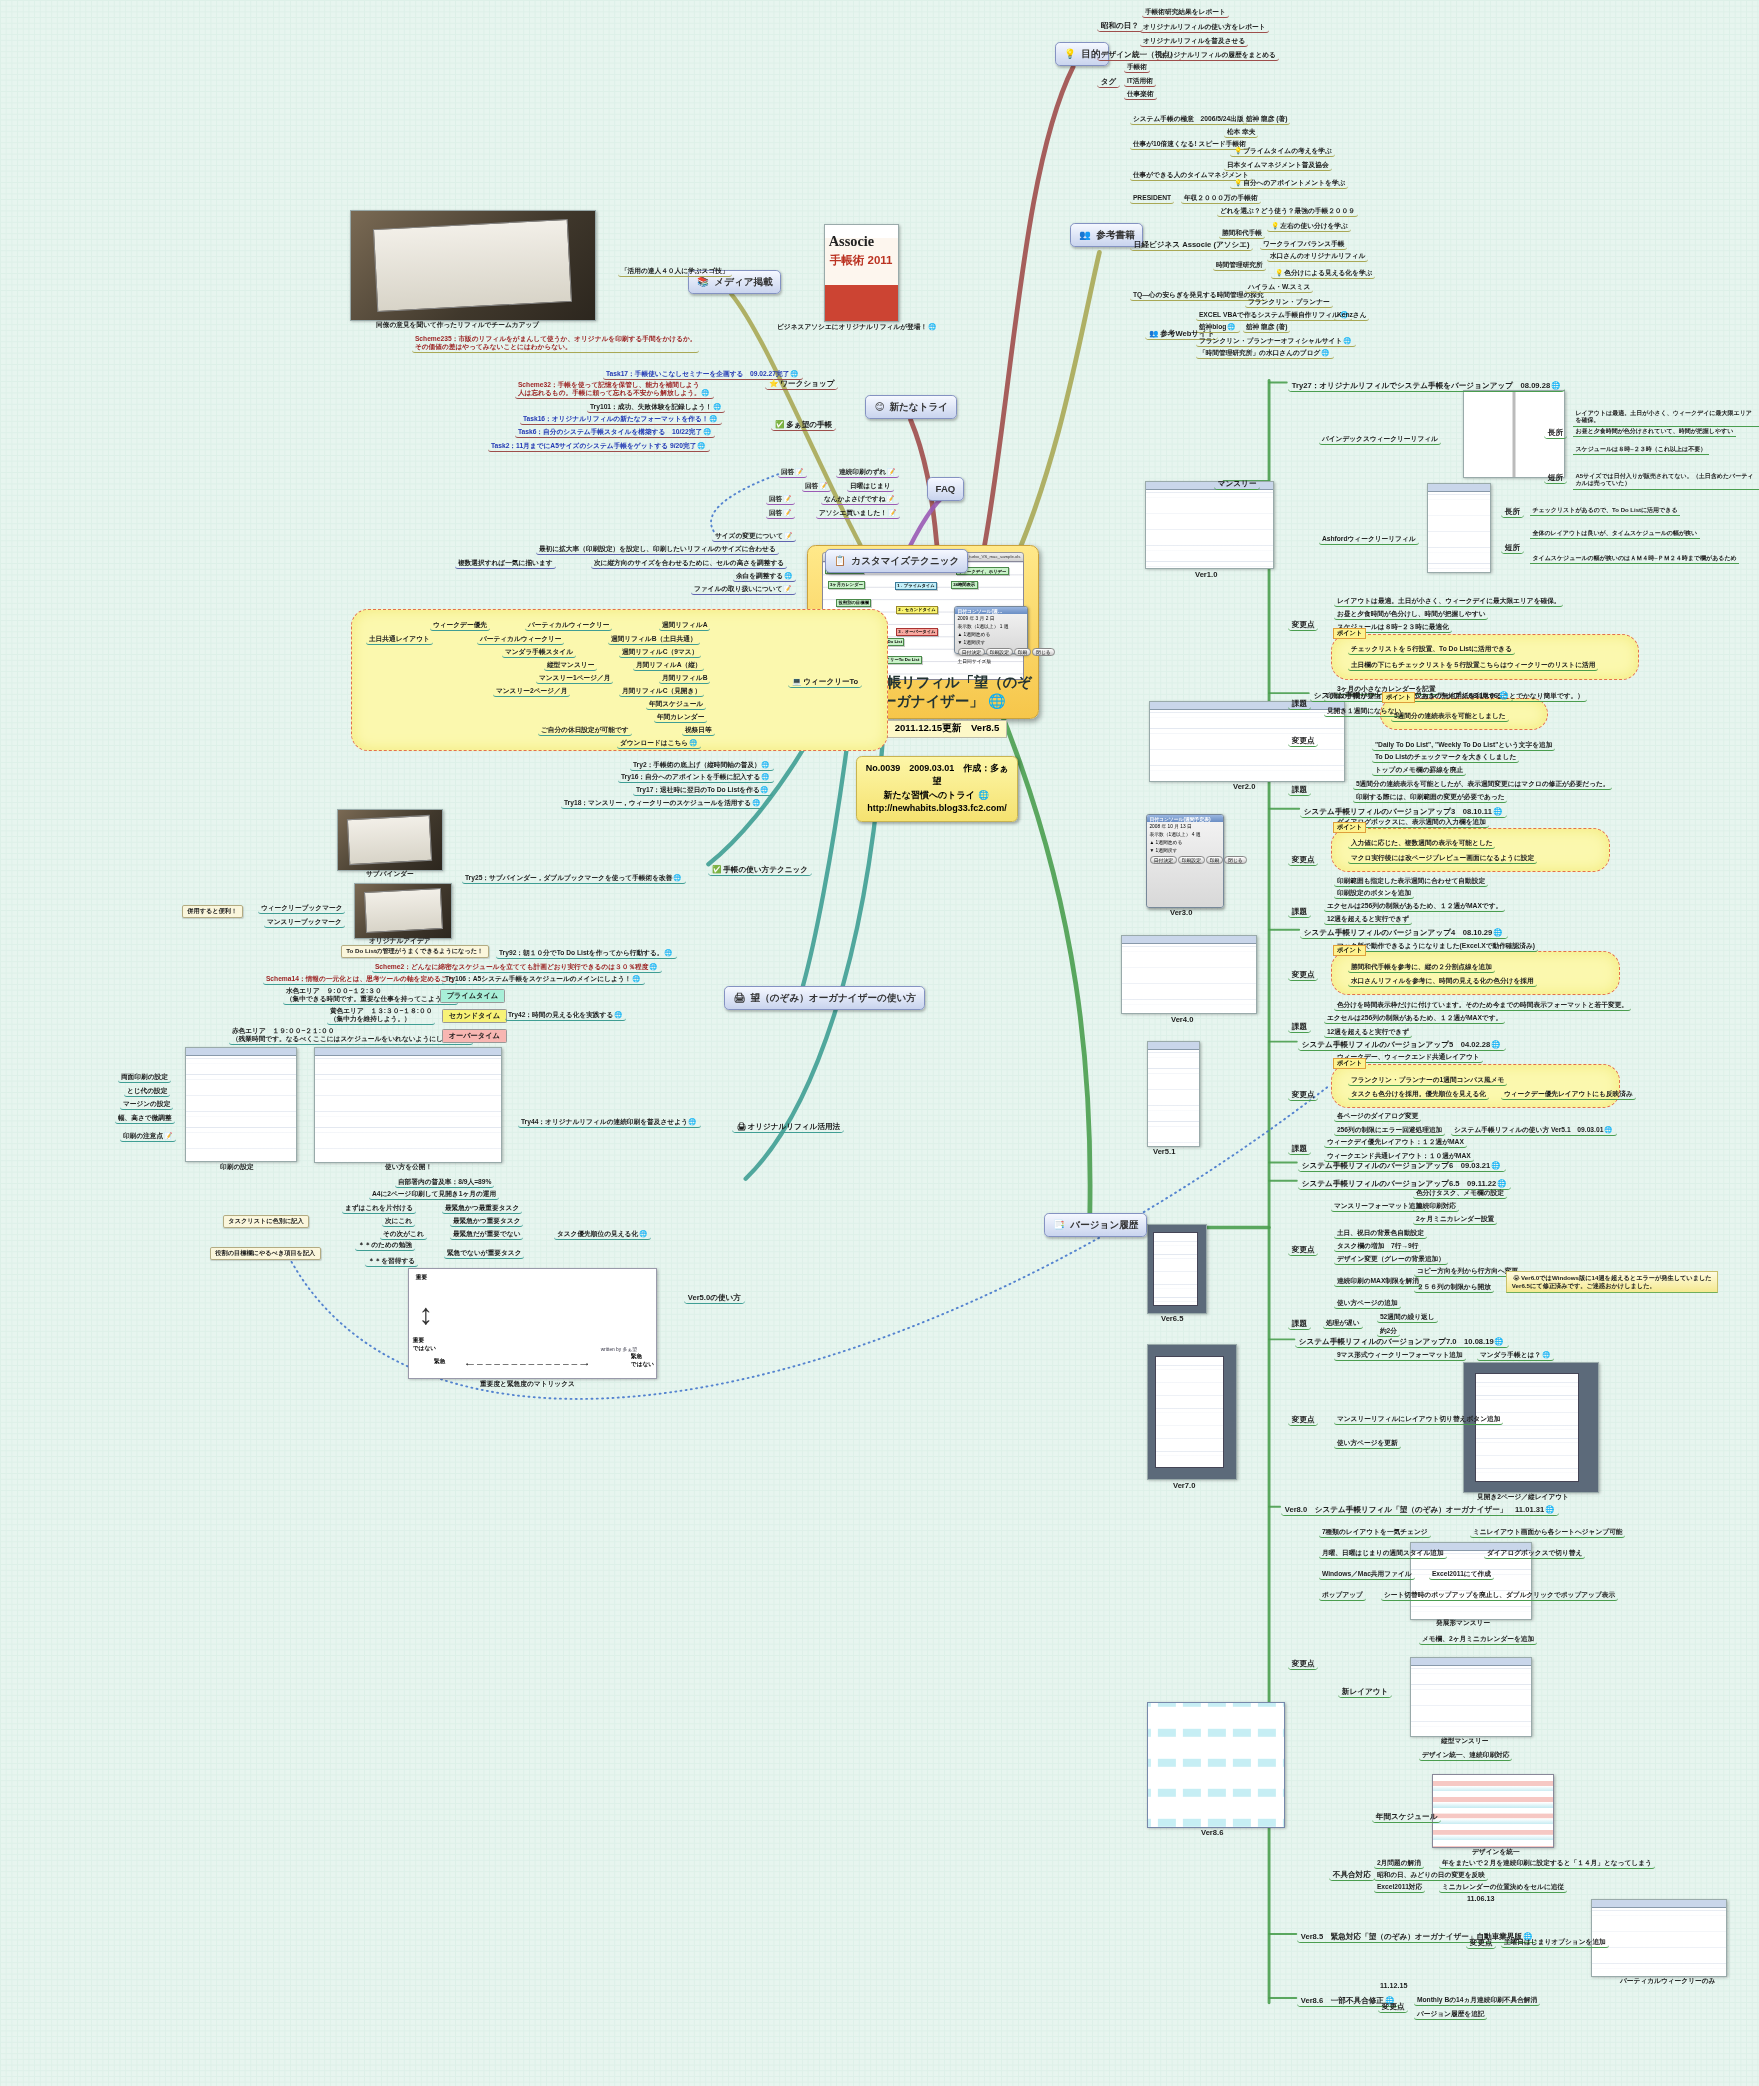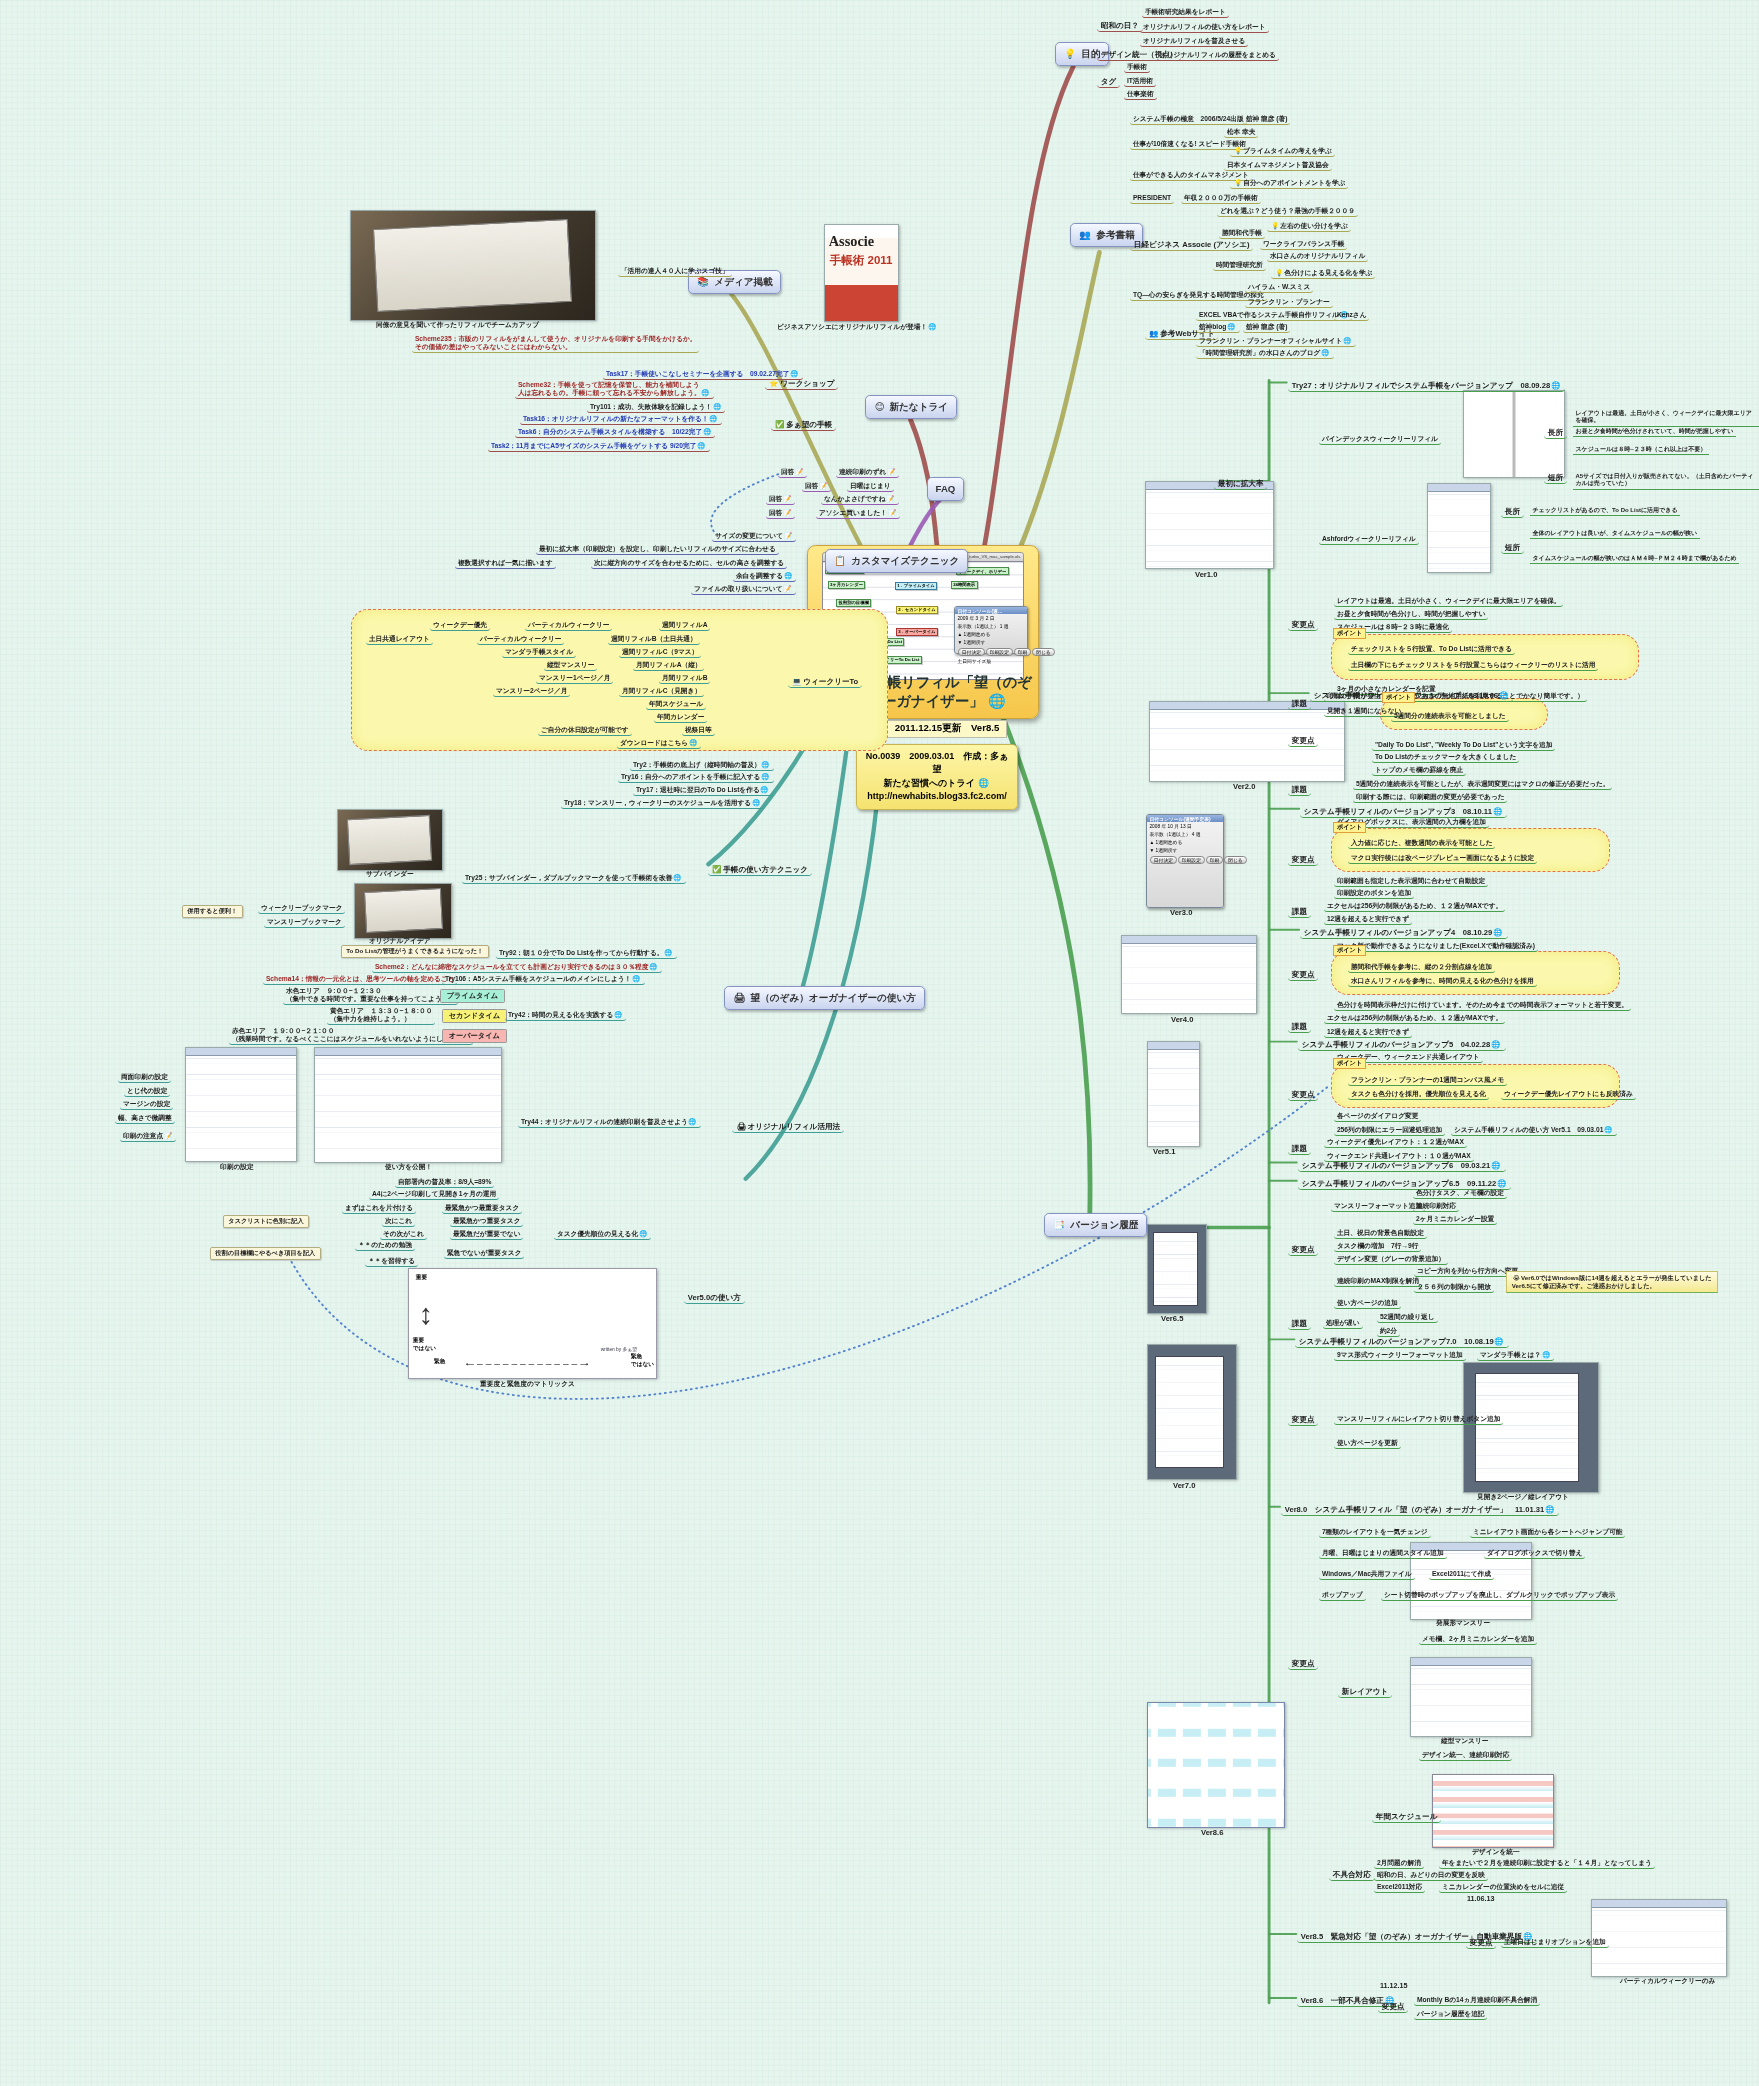--- a/index.html
+++ b/index.html
@@ -43,21 +43,21 @@
   .central{position:absolute;background:linear-gradient(#ffe98a,#f6c64a);border:1.9px solid #caa23c;border-radius:8.6px;box-shadow:1.9px 2.9px 4.8px rgba(0,0,0,.35);}
   .xlbar{position:absolute;left:6%;right:6%;top:3.5%;height:7.6px;background:linear-gradient(#eee,#ccc);border:0.5px solid #999;border-radius:2.9px 2.9px 0 0;font-size:4.3px;text-align:right;padding:1px 2.9px;color:#333;}
   .xlsheet{position:absolute;left:6%;right:6%;top:8.5%;bottom:22%;background:#fff;border:0.5px solid #889;
     background-image:linear-gradient(90deg,rgba(120,130,160,.35) 0.5px,transparent 0.5px),linear-gradient(rgba(120,130,160,.25) 0.5px,transparent 0.5px);background-size:28px 12.4px;}
   .callout{position:absolute;font-size:4.3px;font-weight:bold;background:#c9f2c9;border:0.5px solid #4a8a4a;padding:0.5px 1.4px;white-space:nowrap;box-shadow:0.5px 0.5px 0.5px rgba(0,0,0,.2);}
   .callout.cy{background:#c2eef8;border-color:#3a7a9a;}
   .callout.yl{background:#f8f370;border-color:#9a8a2a;}
   .callout.rd{background:#f8a8a0;border-color:#a33;}
   .ctitle{position:absolute;left:0;right:0;bottom:4%;text-align:center;font-size:14.3px;font-weight:bold;color:#233;}
   .cver{position:absolute;background:#fdf8c8;border:0.5px solid #bba;font-size:9.6px;font-weight:bold;padding:1.4px 6.7px;}
-  .cinfo{position:absolute;background:linear-gradient(#fdf6a8,#f5e270);border:1.4px solid #c8b450;border-radius:5.7px;font-size:9px;font-weight:bold;text-align:center;padding:4.8px 8.6px;line-height:1.5;box-shadow:1.4px 1.9px 2.9px rgba(0,0,0,.3);}
+  .cinfo{position:absolute;background:linear-gradient(#fdf6a8,#f5e270);border:1.4px solid #c8b450;border-radius:5.7px;font-size:9px;font-weight:bold;text-align:center;padding:4.8px 8.6px;line-height:1.5;box-shadow:1.4px 1.9px 2.9px rgba(0,0,0,.3);margin-top:12px;}
   .dlg{position:absolute;background:linear-gradient(#f4f4f4,#d8d8d8);border:1px solid #789;border-radius:2.9px;box-shadow:1px 1.4px 2.9px rgba(0,0,0,.35);font-size:4.8px;}
   .dlg .dtitle{background:linear-gradient(#9ab6e0,#6a8ec4);color:#fff;font-weight:bold;padding:0.5px 2.4px;border-radius:1.9px 1.9px 0 0;font-size:4.8px;white-space:nowrap;overflow:hidden;}
   .dlg .drow{padding:1px 2.4px;white-space:nowrap;}
   .dlg .dbtn{display:inline-block;background:linear-gradient(#fff,#ccc);border:0.5px solid #888;border-radius:3.8px;padding:0 2.9px;margin:0.5px;}
   .matrix{position:absolute;background:#fff;border:0.5px solid #99a;box-shadow:1px 1.4px 2.9px rgba(0,0,0,.3);}
   .mgrid{position:absolute;left:25px;top:3.8px;right:16.3px;bottom:24px;display:grid;grid-template-columns:1fr 1fr 1fr;grid-template-rows:1fr 1fr 1fr;border:1px solid #334;}
   .mcell{border:0.5px solid #445;display:flex;align-items:center;justify-content:center;font-size:16.3px;font-weight:bold;color:#111;}
   .maxis{position:absolute;font-size:5.7px;font-weight:bold;}
   .mcredit{position:absolute;font-size:4.8px;right:19px;bottom:26px;color:#334;}
 </style>
@@ -291,21 +291,21 @@
     <div class="node nl" style="border-color: rgb(63, 158, 148); left: 450px; top: 1229px;"><span style="white-space: pre-line;">最緊急だが重要でない</span></div>
     <div class="node nl" style="border-color: rgb(63, 158, 148); left: 554px; top: 1229px;"><span style="white-space: pre-line;">タスク優先順位の見える化</span><span class="icon">🌐</span></div>
     <div class="node note" style="left: 210px; top: 1247px;"><span style="white-space: pre-line;">役割の目標欄にやるべき項目を記入</span></div>
     <div class="node nl" style="border-color: rgb(63, 158, 148); left: 355px; top: 1240px;"><span style="white-space: pre-line;">＊＊のための勉強</span></div>
     <div class="node nl" style="border-color: rgb(63, 158, 148); left: 365px; top: 1256px;"><span style="white-space: pre-line;">＊＊を習得する</span></div>
     <div class="node nl" style="border-color: rgb(63, 158, 148); left: 444px; top: 1248px;"><span style="white-space: pre-line;">緊急でないが重要タスク</span></div>
     <div class="node cap" style="left: 480px; top: 1380px;"><span style="white-space: pre-line;">重要度と緊急度のマトリックス</span></div>
     <div class="node nm" style="border-color: rgb(63, 158, 148); left: 684px; top: 1292px;"><span style="white-space: pre-line;">Ver5.0の使い方</span></div>
     <div class="node nb" style="left: 1044px; top: 1213px;"><span class="icon">📑</span><span style="white-space: pre-line;">バージョン履歴</span></div>
     <div class="node nm" style="border-color: rgb(74, 158, 79); left: 1288px; top: 380px;"><span style="white-space: pre-line;">Try27：オリジナルリフィルでシステム手帳をバージョンアップ　08.09.28</span><span class="icon">🌐</span></div>
-    <div class="node nm" style="border-color: rgb(74, 158, 79); left: 1214px; top: 478px;"><span style="white-space: pre-line;">最初に拡大率</span></div>
+    <div class="node nm" style="border-color: rgb(74, 158, 79); left: 1214px; top: 478px;"><span style="white-space: pre-line;">マンスリー</span></div>
     <div class="node nl" style="border-color: rgb(74, 158, 79); left: 1319px; top: 434px;"><span style="white-space: pre-line;">バインデックスウィークリーリフィル</span></div>
     <div class="node nm" style="border-color: rgb(74, 158, 79); left: 1544px; top: 427px;"><span style="white-space: pre-line;">長所</span></div>
     <div class="node nsm" style="border-color: rgb(74, 158, 79); left: 1573px; top: 409px;"><span style="white-space: pre-line;">レイアウトは最適。土日が小さく、ウィークデイに最大限エリアを確保。</span></div>
     <div class="node nsm" style="border-color: rgb(74, 158, 79); left: 1573px; top: 427px;"><span style="white-space: pre-line;">お昼と夕食時間が色分けされていて、時間が把握しやすい</span></div>
     <div class="node nsm" style="border-color: rgb(74, 158, 79); left: 1573px; top: 445px;"><span style="white-space: pre-line;">スケジュールは８時~２３時（これ以上は不要）</span></div>
     <div class="node nm" style="border-color: rgb(74, 158, 79); left: 1544px; top: 472px;"><span style="white-space: pre-line;">短所</span></div>
     <div class="node nsm" style="border-color: rgb(74, 158, 79); left: 1573px; top: 472px;"><span style="white-space: pre-line;">A5サイズでは日付入りが販売されてない。（土日含めたバーティカルは売っていた）</span></div>
     <div class="node nl" style="border-color: rgb(74, 158, 79); left: 1319px; top: 534px;"><span style="white-space: pre-line;">Ashfordウィークリーリフィル</span></div>
     <div class="node nm" style="border-color: rgb(74, 158, 79); left: 1501px; top: 506px;"><span style="white-space: pre-line;">長所</span></div>
     <div class="node nsm" style="border-color: rgb(74, 158, 79); left: 1530px; top: 506px;"><span style="white-space: pre-line;">チェックリストがあるので、To Do Listに活用できる</span></div>

